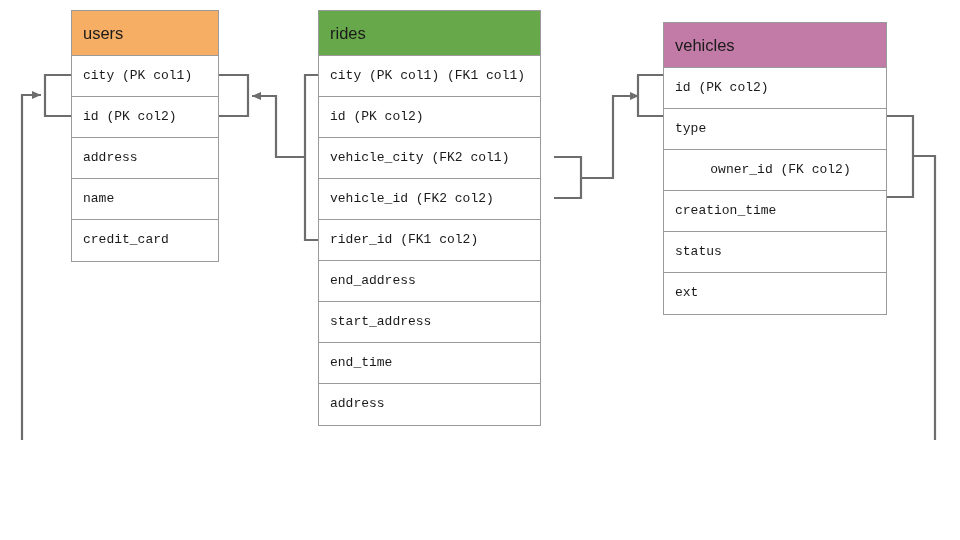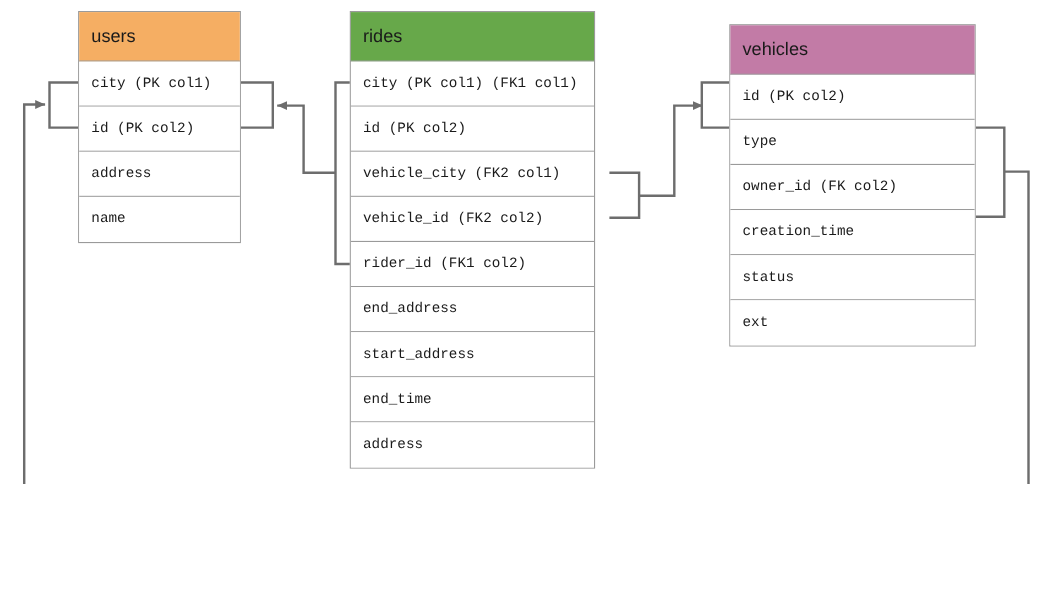--- a/index.html
+++ b/index.html
@@ -99,38 +99,39 @@
       <path d="M 913 156 L 935 156 L 935 528 L 22 528 L 22 95 L 41 95" marker-end="url(#arrowR)"></path>
     </g>
   </svg>
 
   <div class="table-box" id="users-table" style="border-color: rgb(154, 154, 154);">
     <div class="table-header" style="background: rgb(245, 174, 99); border-bottom-color: rgb(154, 154, 154);">users</div>
     <div class="table-row" style="border-bottom-color: rgb(154, 154, 154);">city (PK col1)</div>
     <div class="table-row" style="border-bottom-color: rgb(154, 154, 154);">id (PK col2)</div>
     <div class="table-row" style="border-bottom-color: rgb(154, 154, 154);">address</div>
     <div class="table-row" style="border-bottom-color: rgb(154, 154, 154);">name</div>
+    <div class="table-row" style="border-bottom-color: rgb(154, 154, 154);">credit_card</div>
   </div>
 
   <div class="table-box" id="rides-table" style="border-color: rgb(154, 154, 154);">
     <div class="table-header" style="background: rgb(103, 168, 74); border-bottom-color: rgb(154, 154, 154);">rides</div>
     <div class="table-row" style="border-bottom-color: rgb(154, 154, 154);">city (PK col1) (FK1 col1)</div>
     <div class="table-row" style="border-bottom-color: rgb(154, 154, 154);">id (PK col2)</div>
     <div class="table-row" style="border-bottom-color: rgb(154, 154, 154);">vehicle_city (FK2 col1)</div>
     <div class="table-row" style="border-bottom-color: rgb(154, 154, 154);">vehicle_id (FK2 col2)</div>
     <div class="table-row" style="border-bottom-color: rgb(154, 154, 154);">rider_id (FK1 col2)</div>
     <div class="table-row" style="border-bottom-color: rgb(154, 154, 154);">end_address</div>
     <div class="table-row" style="border-bottom-color: rgb(154, 154, 154);">start_address</div>
     <div class="table-row" style="border-bottom-color: rgb(154, 154, 154);">end_time</div>
     <div class="table-row" style="border-bottom-color: rgb(154, 154, 154);">address</div>
   </div>
 
   <div class="table-box" id="vehicles-table" style="border-color: rgb(154, 154, 154);">
     <div class="table-header" style="background: rgb(194, 123, 166); border-bottom-color: rgb(154, 154, 154);">vehicles</div>
     <div class="table-row" style="border-bottom-color: rgb(154, 154, 154);">id (PK col2)</div>
     <div class="table-row" style="border-bottom-color: rgb(154, 154, 154);">type</div>
-    <div class="table-row" style="border-bottom-color: rgb(154, 154, 154);">owner_id (FK col2)</div>
+    <div class="table-row" style="border-bottom-color: rgb(154, 154, 154); text-align: center;">owner_id (FK col2)</div>
     <div class="table-row" style="border-bottom-color: rgb(154, 154, 154);">creation_time</div>
     <div class="table-row" style="border-bottom-color: rgb(154, 154, 154);">status</div>
     <div class="table-row" style="border-bottom-color: rgb(154, 154, 154);">ext</div>
   </div>
 
 </div>
 
 </body></html>

